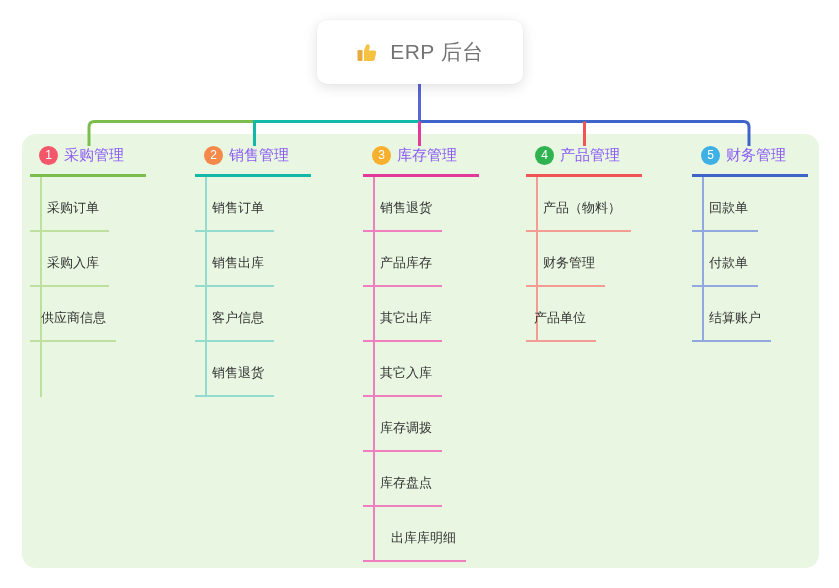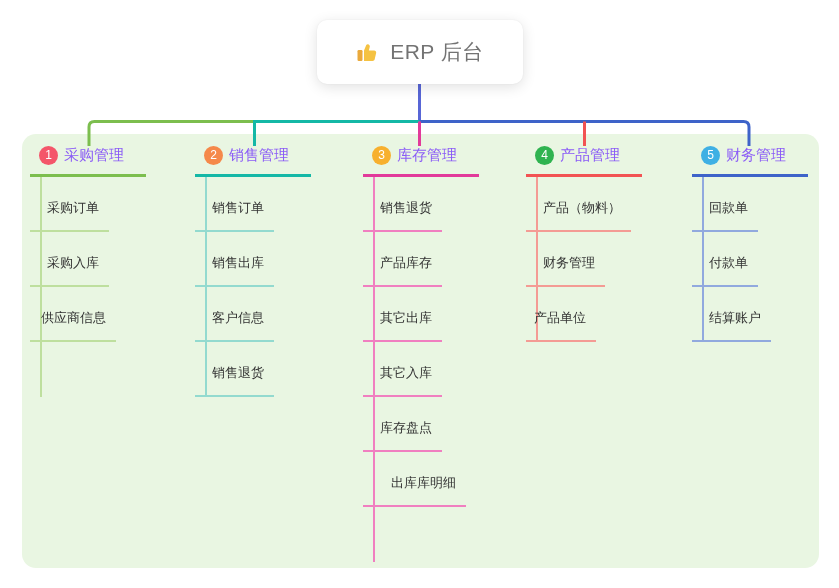--- a/index.html
+++ b/index.html
@@ -126,20 +126,23 @@
         <div class="child-row">
           <span class="child-label" style="border-bottom-color: rgb(240, 127, 192);">产品库存</span>
         </div>
         <div class="child-row">
           <span class="child-label" style="border-bottom-color: rgb(240, 127, 192);">其它出库</span>
         </div>
         <div class="child-row">
           <span class="child-label" style="border-bottom-color: rgb(240, 127, 192);">其它入库</span>
         </div>
         <div class="child-row">
+          <span class="child-label" style="border-bottom-color: rgb(240, 127, 192);">库存调拨</span>
+        </div>
+        <div class="child-row">
           <span class="child-label" style="border-bottom-color: rgb(240, 127, 192);">库存盘点</span>
         </div>
         <div class="child-row">
           <span class="child-label" style="border-bottom-color: rgb(240, 127, 192); padding-left: 28px;">出库库明细</span>
         </div>
       </div>
   </div>
 
   <div class="branch" style="left: 504px;">
     <div class="branch-header" style="border-bottom-color: rgb(242, 83, 83);">

